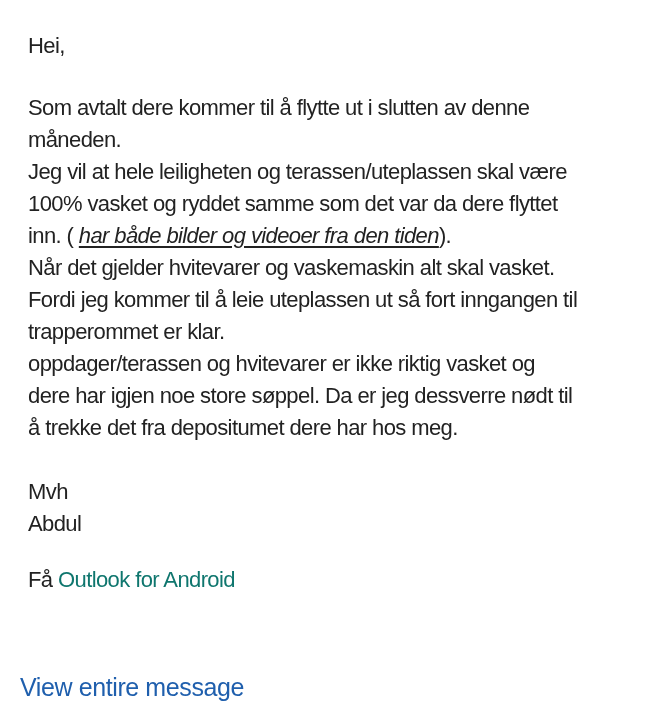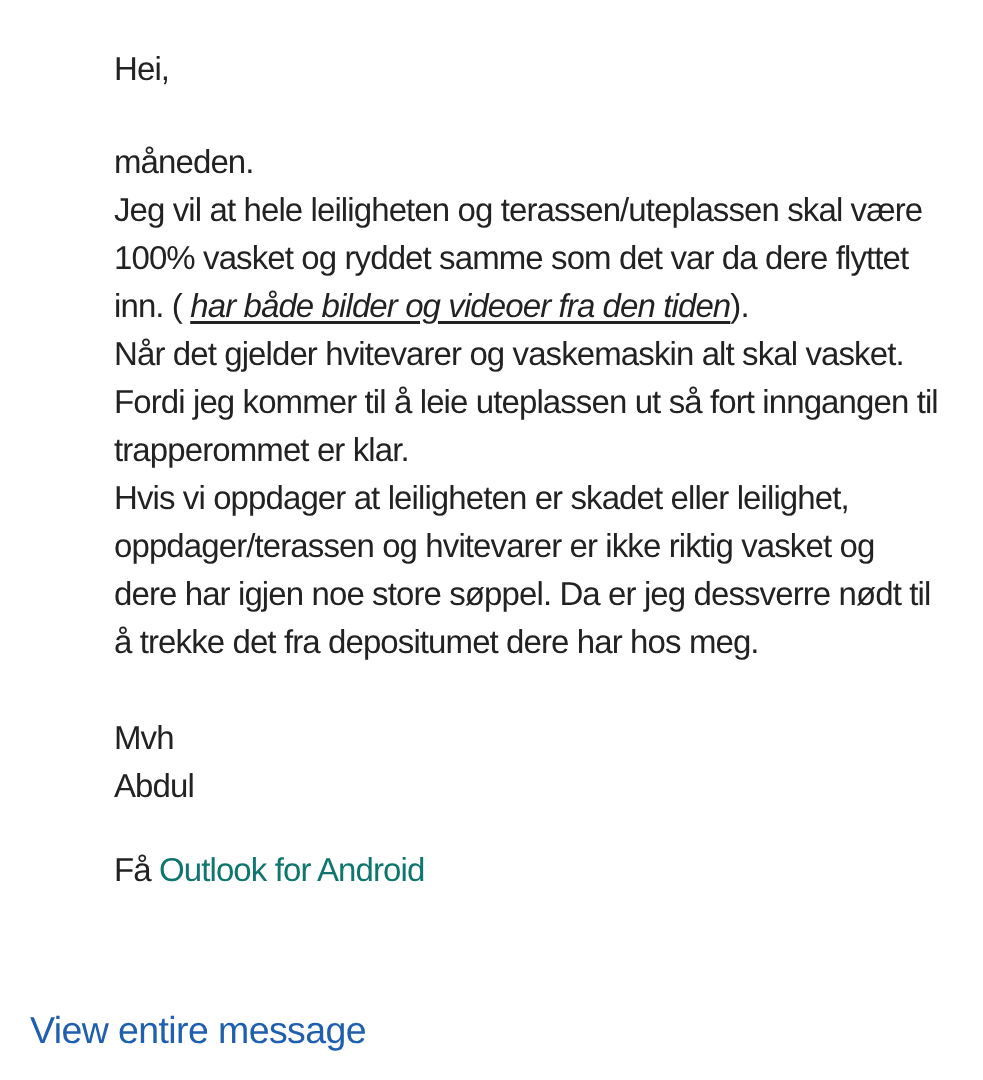--- a/index.html
+++ b/index.html
@@ -1,44 +1,44 @@
 <!DOCTYPE html>
 <html><head>
 <meta charset="utf-8">
 <style>
   html, body { margin: 0; padding: 0; background: #ffffff; }
   body { width: 655px; height: 720px; overflow: hidden; position: relative;
          font-family: "Liberation Sans", sans-serif; color: #222222; }
   .msg { position: absolute; left: 28px; top: 30px; width: 615px;
          font-size: 22px; line-height: 32px; letter-spacing: -0.6px; }
-  .line { display: block; white-space: nowrap; margin-left: 48px; }
+  .line { display: block; white-space: nowrap; }
   .gap { height: 30px; }
   .gap2 { height: 32px; }
   .gap3 { height: 24px; }
   .em-link { font-style: italic; text-decoration: underline; text-underline-offset: 3px; color: #222222; }
   .outlook { color: #0f766e; text-decoration: none; }
   .view-all { position: absolute; left: 20px; top: 673px; font-size: 25px;
               letter-spacing: -0.4px; color: #1f5fad; text-decoration: none; cursor: pointer; }
 </style>
 </head>
 <body>
 
 <div class="msg">
   <span class="line">Hei,</span>
   <div class="gap"></div>
+  <span class="line">Som avtalt dere kommer til å flytte ut i slutten av denne</span>
   <span class="line">måneden.</span>
   <span class="line">Jeg vil at hele leiligheten og terassen/uteplassen skal være</span>
   <span class="line">100% vasket og ryddet samme som det var da dere flyttet</span>
   <span class="line">
     <span>inn. ( </span><span class="em-link">har både bilder og videoer fra den tiden</span><span>).</span>
   </span>
   <span class="line">Når det gjelder hvitevarer og vaskemaskin alt skal vasket.</span>
   <span class="line">Fordi jeg kommer til å leie uteplassen ut så fort inngangen til</span>
   <span class="line">trapperommet er klar.</span>
-  <span class="line">Hvis vi oppdager at leiligheten er skadet eller leilighet,</span>
   <span class="line">oppdager/terassen og hvitevarer er ikke riktig vasket og</span>
   <span class="line">dere har igjen noe store søppel. Da er jeg dessverre nødt til</span>
   <span class="line">å trekke det fra depositumet dere har hos meg.</span>
   <div class="gap2"></div>
   <span class="line">Mvh</span>
   <span class="line">Abdul</span>
   <div class="gap3"></div>
   <span class="line">
     <span>Få </span><a class="outlook">Outlook for Android</a>
   </span>

